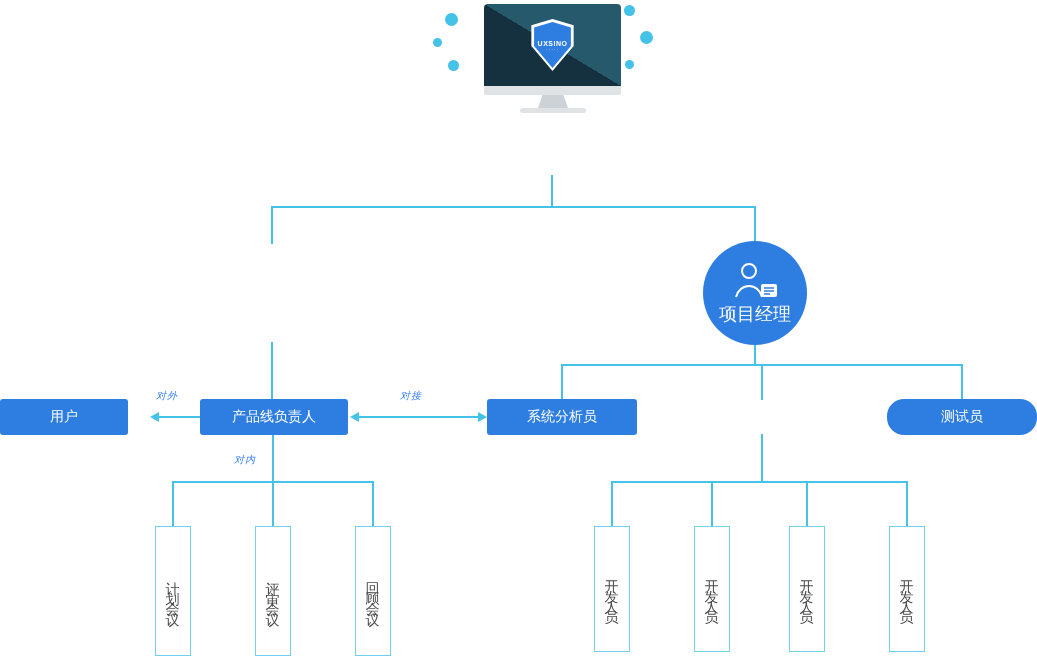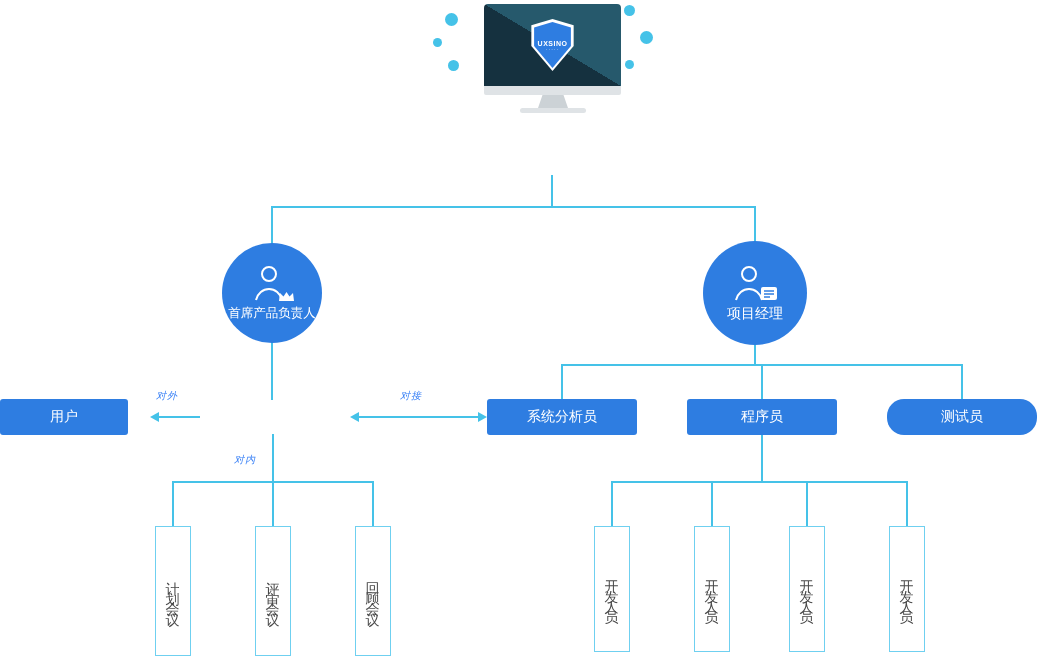--- a/index.html
+++ b/index.html
@@ -28,21 +28,21 @@
   .box-test{left:887px;top:399px;width:150px;border-radius:17px;}
   
   .circle{
     position:absolute;background:#2e7de1;border-radius:50%;
     display:flex;flex-direction:column;align-items:center;justify-content:center;
     color:#fff;text-align:center;
   }
   .circle-left{left:222px;top:243px;width:100px;height:100px;}
   .circle-right{left:703px;top:241px;width:104px;height:104px;}
   .circle-label{font-size:12.5px;white-space:nowrap;margin-top:1px;}
-  .circle-right .circle-label{font-size:14px;}
+  .circle-right .circle-label{font-size:18px;}
   
   .vbox{
     position:absolute;width:36px;background:#fff;border:1px solid #6fd0f0;
     color:#4a4a4a;font-size:14px;
     writing-mode:vertical-lr;text-orientation:upright;letter-spacing:10px;
     display:flex;align-items:center;justify-content:center;box-sizing:border-box;
   }
   .meet{top:526px;height:130px;}
   .dev{top:526px;height:126px;}
   .m1{left:155px;} .m2{left:255px;} .m3{left:355px;}
@@ -124,44 +124,36 @@
   <div class="ln v" style="left:611px;top:481px;height:45px;"></div>
   <div class="ln v" style="left:711px;top:481px;height:45px;"></div>
   <div class="ln v" style="left:806px;top:481px;height:45px;"></div>
   <div class="ln v" style="left:906px;top:481px;height:45px;"></div>
 
   <span class="edge-label" style="left:156px;top:389px;">对外</span>
   <span class="edge-label" style="left:400px;top:389px;">对接</span>
   <span class="edge-label" style="left:234px;top:453px;">对内</span>
 
 
-  <div class="circle circle-left">
-    <svg width="46" height="40" viewBox="0 0 46 40">
-      <circle cx="20" cy="10" r="7" fill="none" stroke="#fff" stroke-width="2"></circle>
-      <path d="M7 36 a13.5 15 0 0 1 26 0" fill="none" stroke="#fff" stroke-width="2"></path>
-      <polygon points="30,37 31,29 34.5,32.5 37.5,28 40.5,32.5 44,29 45,37" fill="#fff"></polygon>
-    </svg>
-    <div class="circle-label">首席产品负责人</div>
-  </div>
 
   <div class="circle circle-right">
     <svg width="50" height="40" viewBox="0 0 50 40">
       <circle cx="19" cy="10" r="7" fill="none" stroke="#fff" stroke-width="2"></circle>
       <path d="M6 36 a13.5 15 0 0 1 26 0" fill="none" stroke="#fff" stroke-width="2"></path>
       <rect x="31" y="23" width="16" height="13" rx="2" fill="#fff"></rect>
       <line x1="34" y1="27" x2="44" y2="27" stroke="#2e7de1" stroke-width="1.5"></line>
       <line x1="34" y1="30" x2="44" y2="30" stroke="#2e7de1" stroke-width="1.5"></line>
       <line x1="34" y1="33" x2="40" y2="33" stroke="#2e7de1" stroke-width="1.5"></line>
     </svg>
     <div class="circle-label">项目经理</div>
   </div>
 
   <div class="bluebox box-user">用户</div>
+  <div class="bluebox box-plo">产品线负责人</div>
   <div class="bluebox box-sa">系统分析员</div>
-  <div class="bluebox box-prog">程序员</div>
   <div class="bluebox box-test">测试员</div>
 
   <div class="vbox meet m1">计划会议</div>
   <div class="vbox meet m2">评审会议</div>
   <div class="vbox meet m3">回顾会议</div>
 
   <div class="vbox dev d1b">开发人员</div>
   <div class="vbox dev d2b">开发人员</div>
   <div class="vbox dev d3b">开发人员</div>
   <div class="vbox dev d4b">开发人员</div>

